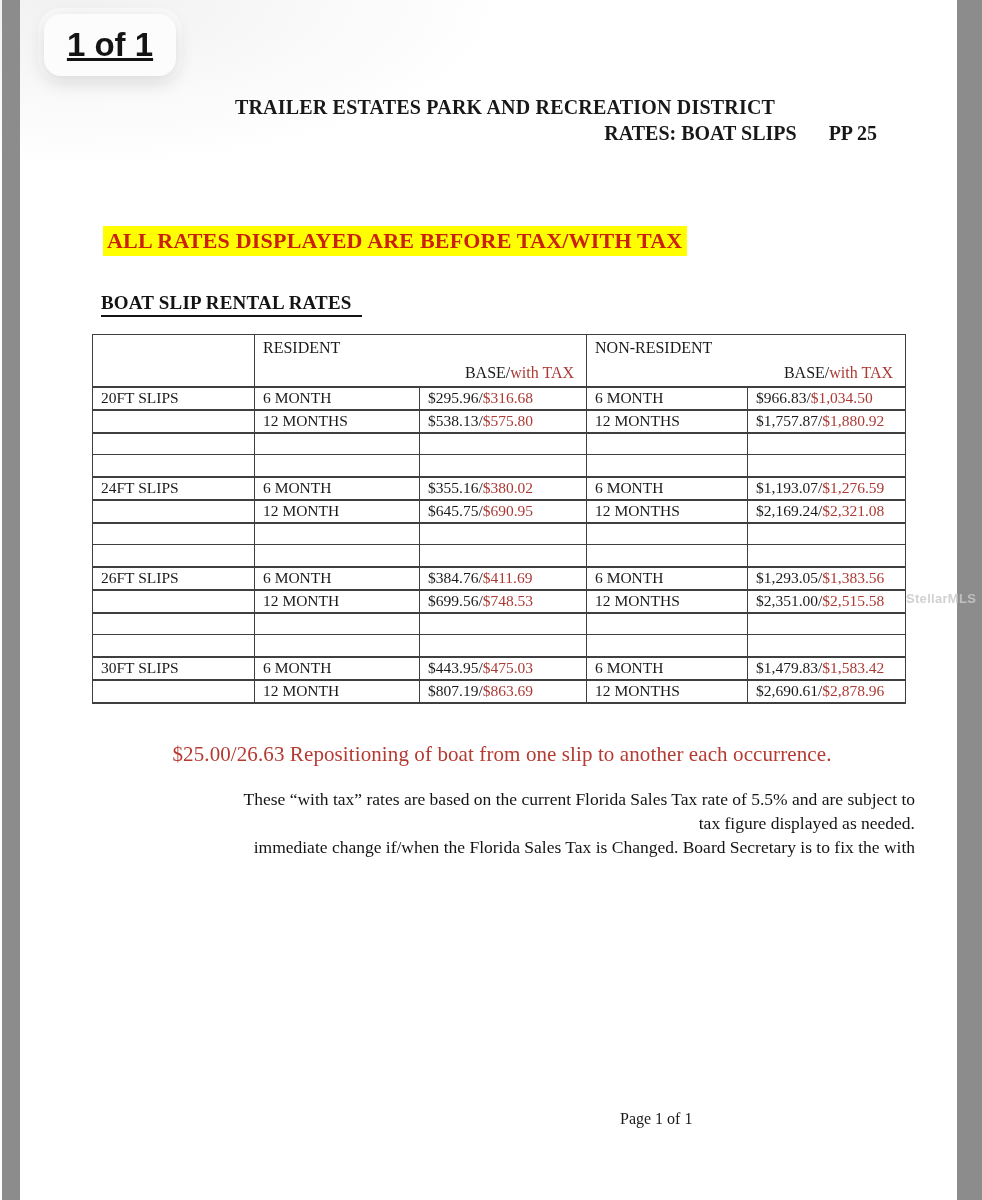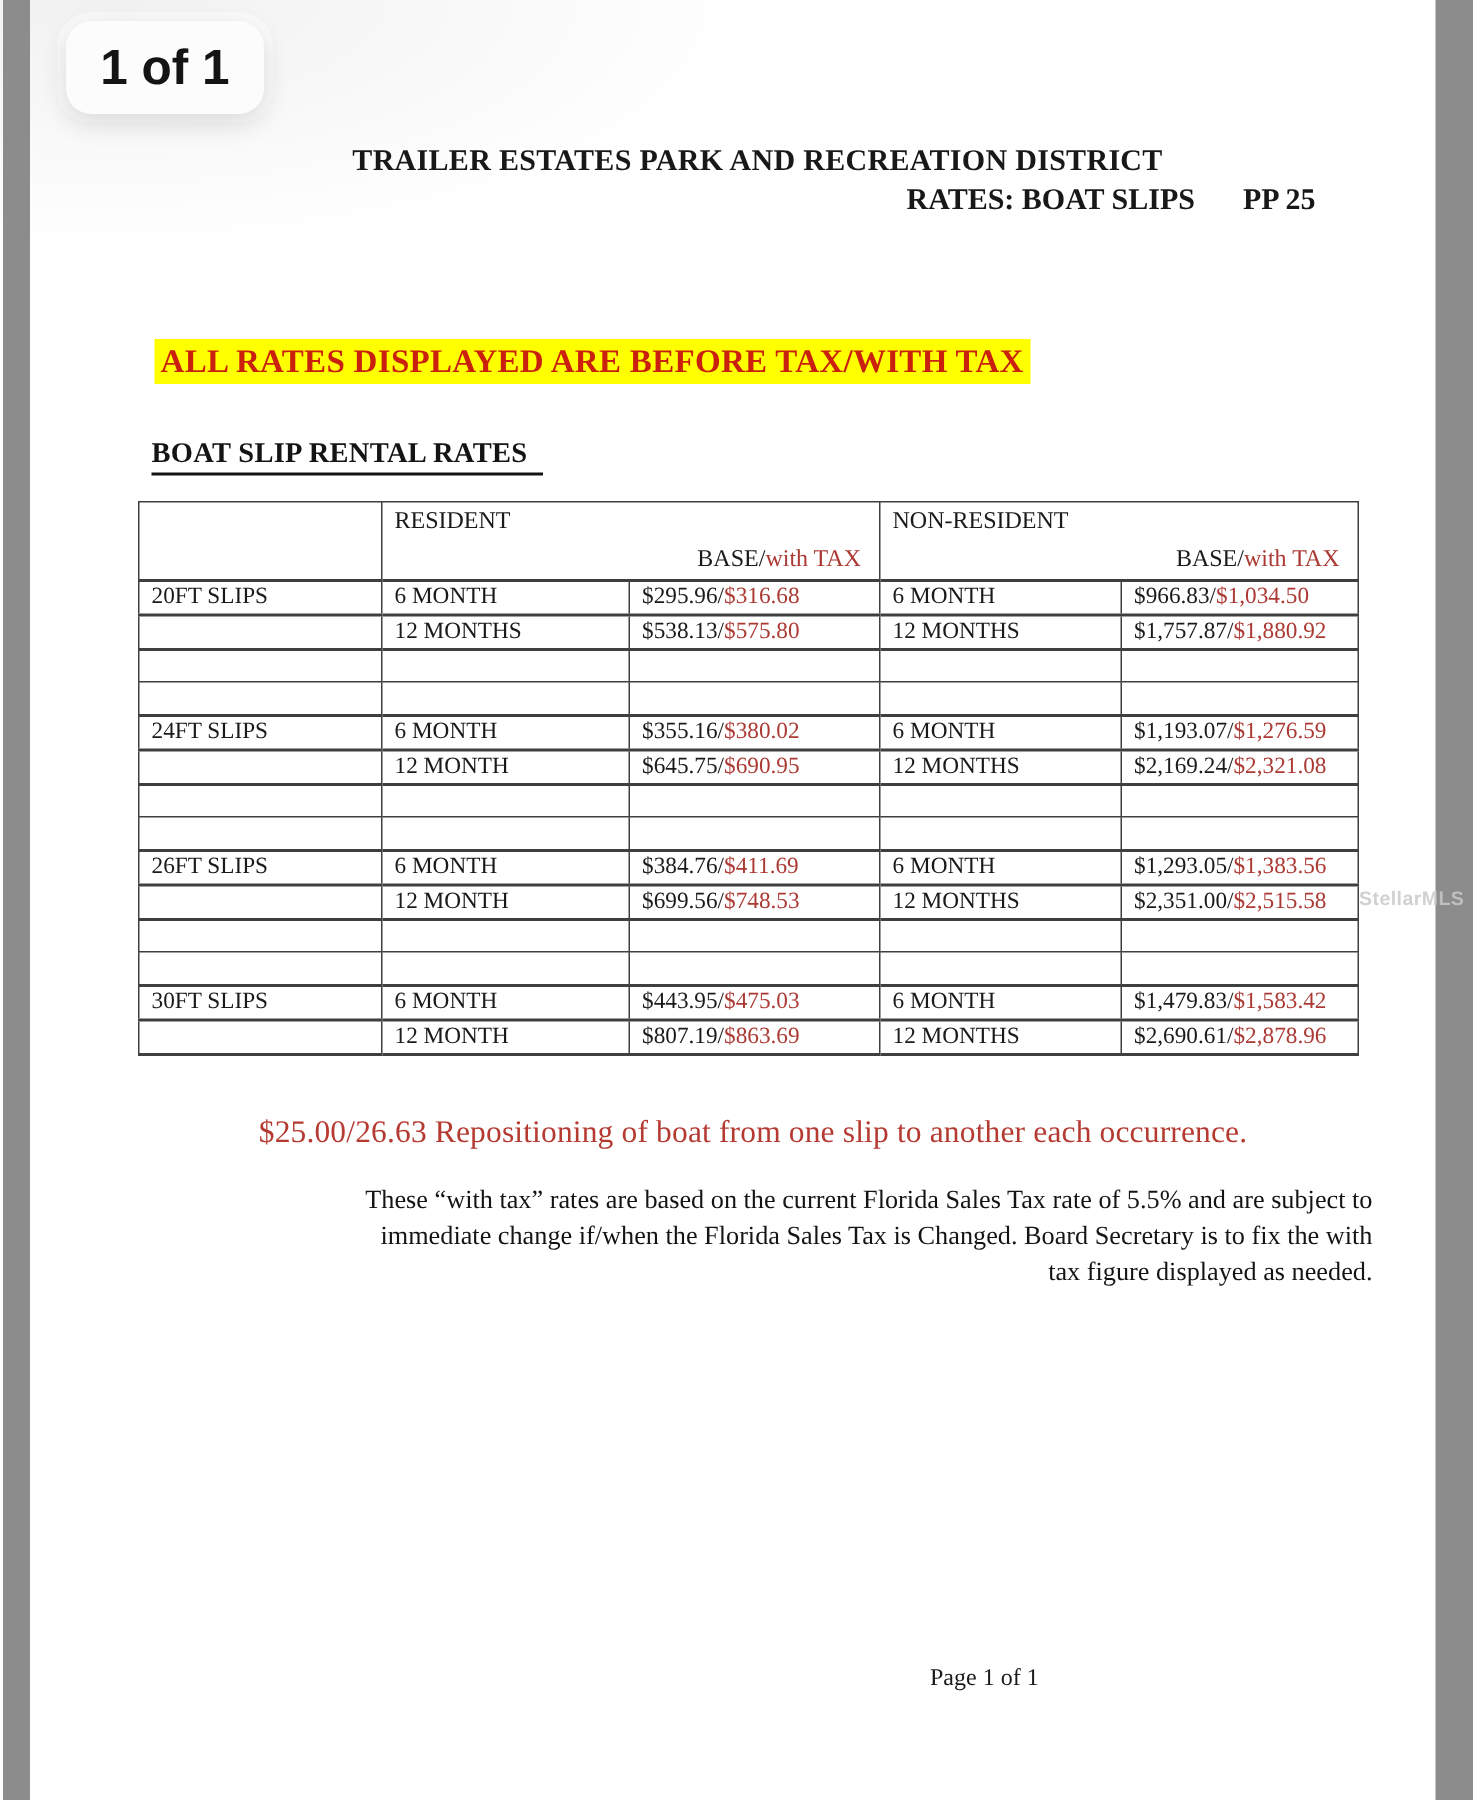--- a/index.html
+++ b/index.html
@@ -12,21 +12,21 @@
   }
   .rail{position:absolute;top:0;height:1200px;background:#8c8c8c;}
   .rail-left{left:2px;width:18px;}
   .rail-right{left:957px;width:25px;}
 
   .page-badge{
     position:absolute;left:44px;top:14px;width:132px;height:62px;
     background:#fcfcfc;border-radius:17px;
     box-shadow:0 6px 18px rgba(0,0,0,0.14), 0 0 0 6px rgba(255,255,255,0.55);
     display:flex;align-items:center;justify-content:center;
-    font-family:"Liberation Sans", sans-serif;font-weight:700;font-size:33px;color:#141414;
+    font-family:"Liberation Sans", sans-serif;font-weight:700;font-size:33px;color:#141414;text-decoration:underline;
   }
 
   .doc-title{
     position:absolute;left:115px;top:96px;width:780px;text-align:center;
     font-weight:700;font-size:20px;color:#181818;letter-spacing:0.2px;
   }
   .doc-subtitle{
     position:absolute;left:120px;top:122px;width:757px;text-align:right;
     font-weight:700;font-size:20px;color:#181818;
   }
@@ -225,22 +225,22 @@
           <td>12 MONTHS</td>
           <td><span class="base">$2,690.61/</span><span class="tax">$2,878.96</span></td>
         </tr>
       </tbody>
   </table>
 
   <div class="reposition-note">$25.00/26.63 Repositioning of boat from one slip to another each occurrence.</div>
 
   <div class="tax-paragraph">
     <div>These “with tax” rates are based on the current Florida Sales Tax rate of 5.5% and are subject to</div>
+    <div>tax figure displayed as needed.</div>
     <div>immediate change if/when the Florida Sales Tax is Changed.  Board Secretary is to fix the with</div>
-    <div>tax figure displayed as needed.</div>
   </div>
 
 
   <div class="watermark">StellarMLS</div>
 
   <div class="page-footer">Page 1 of 1</div>
 
 </div>
 
 </body></html>

